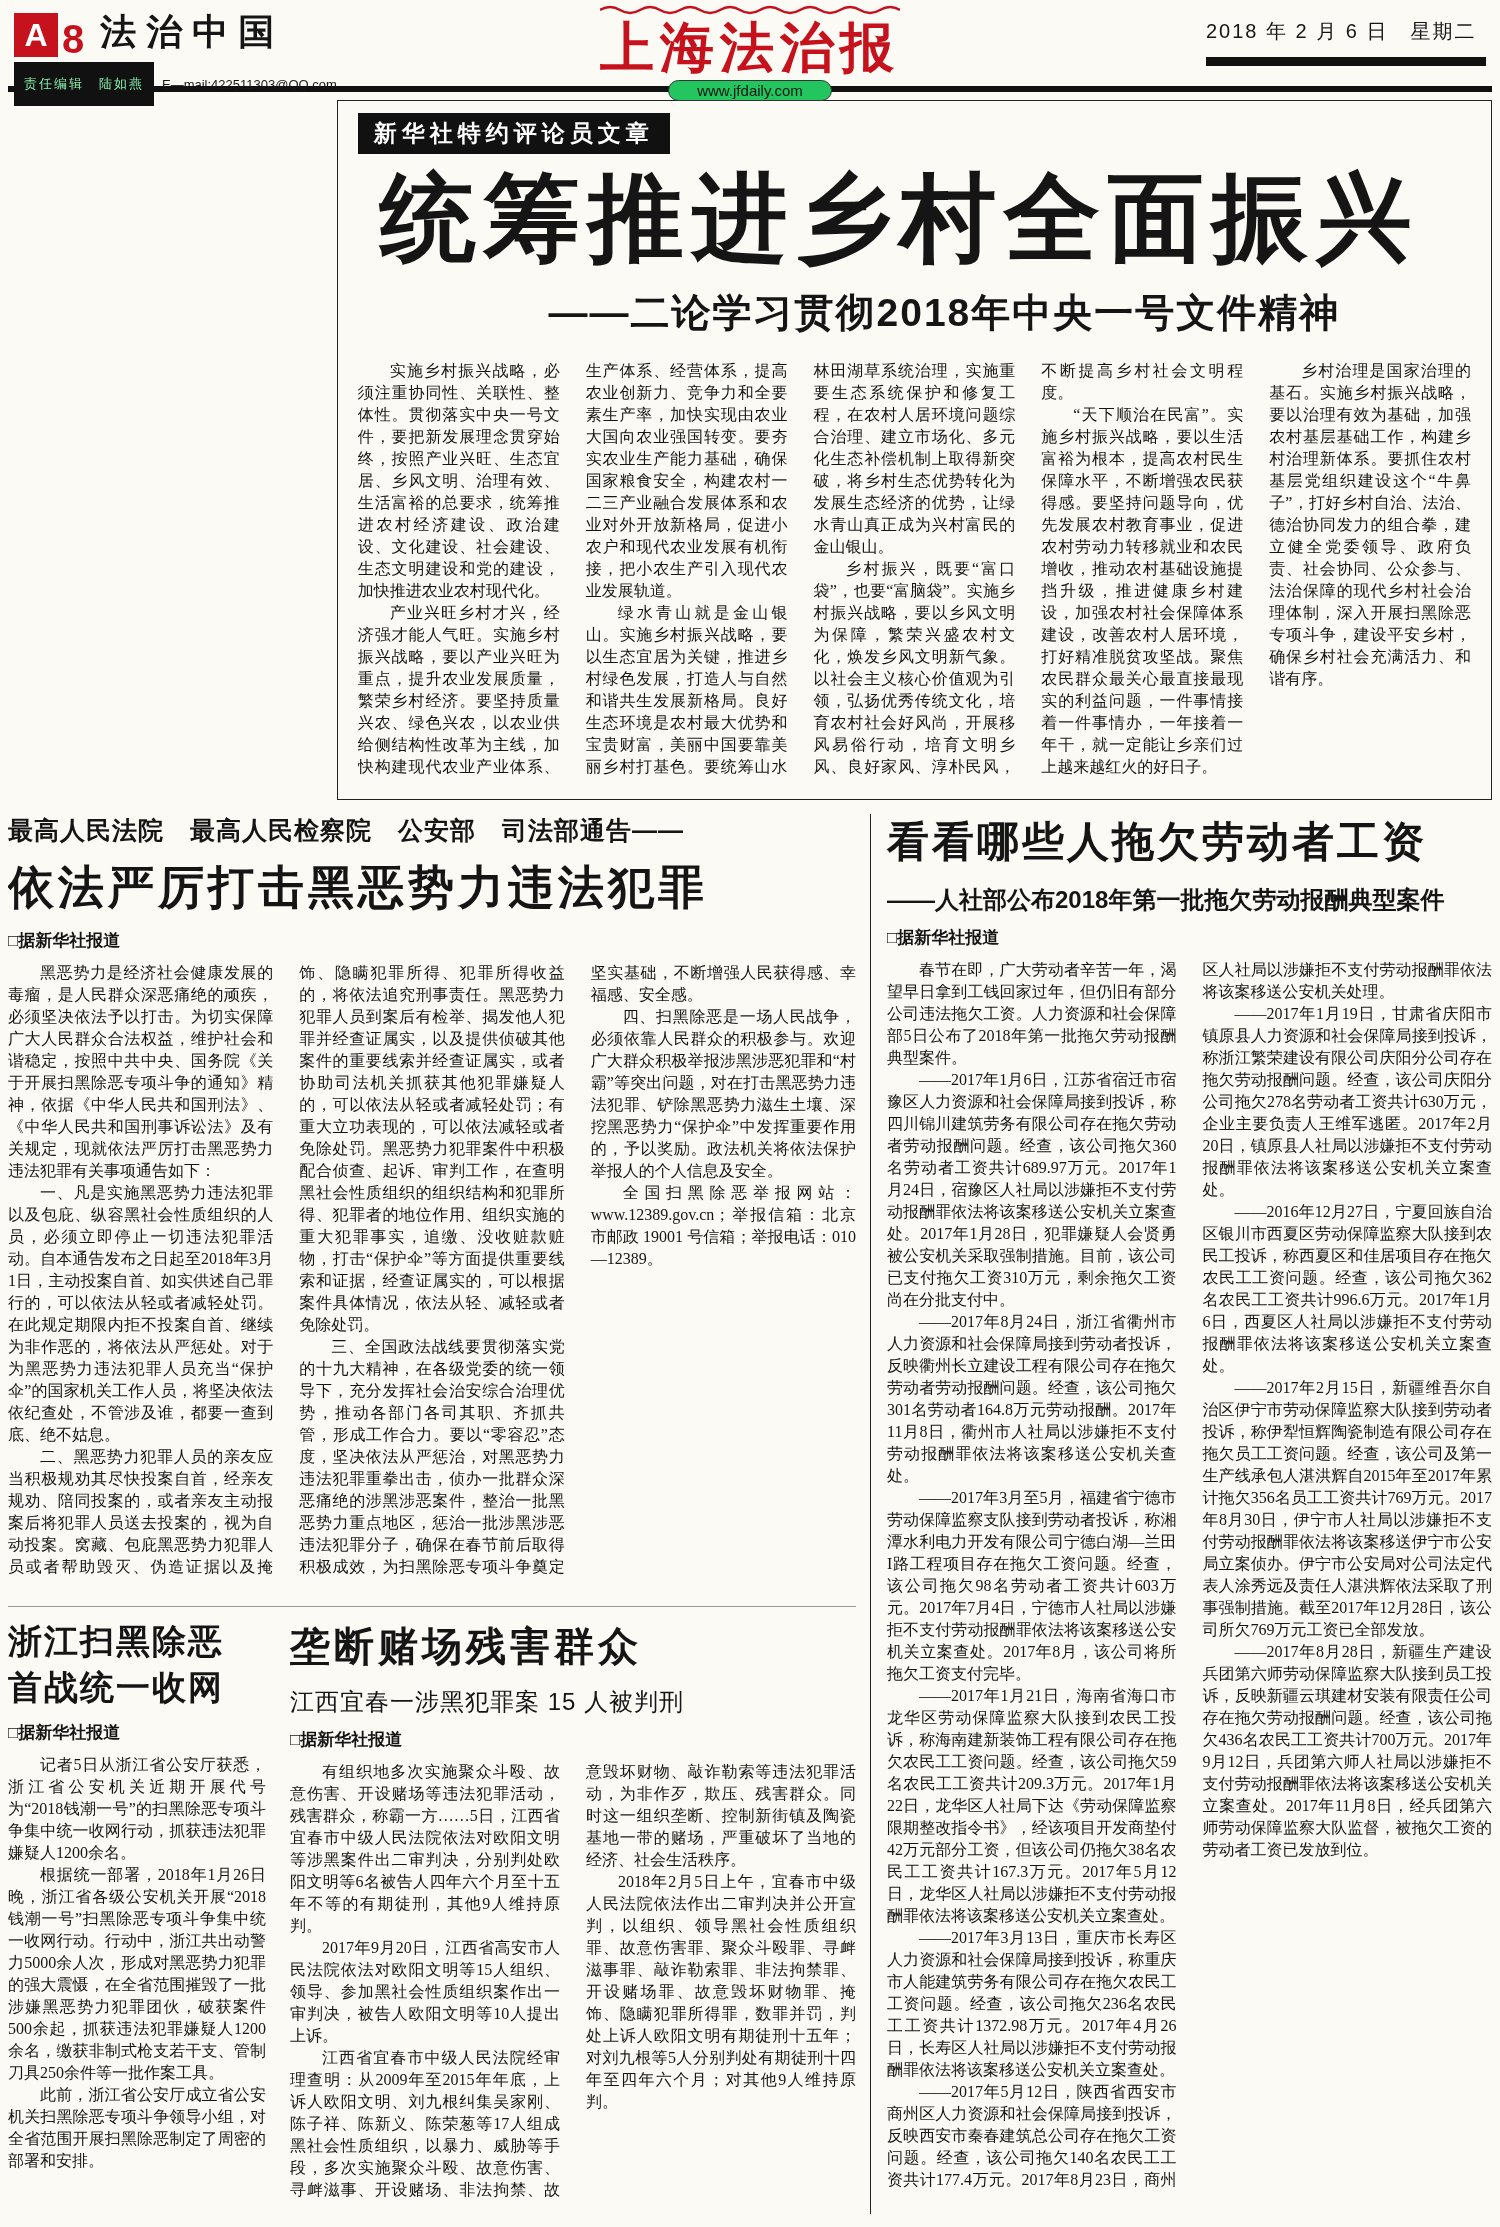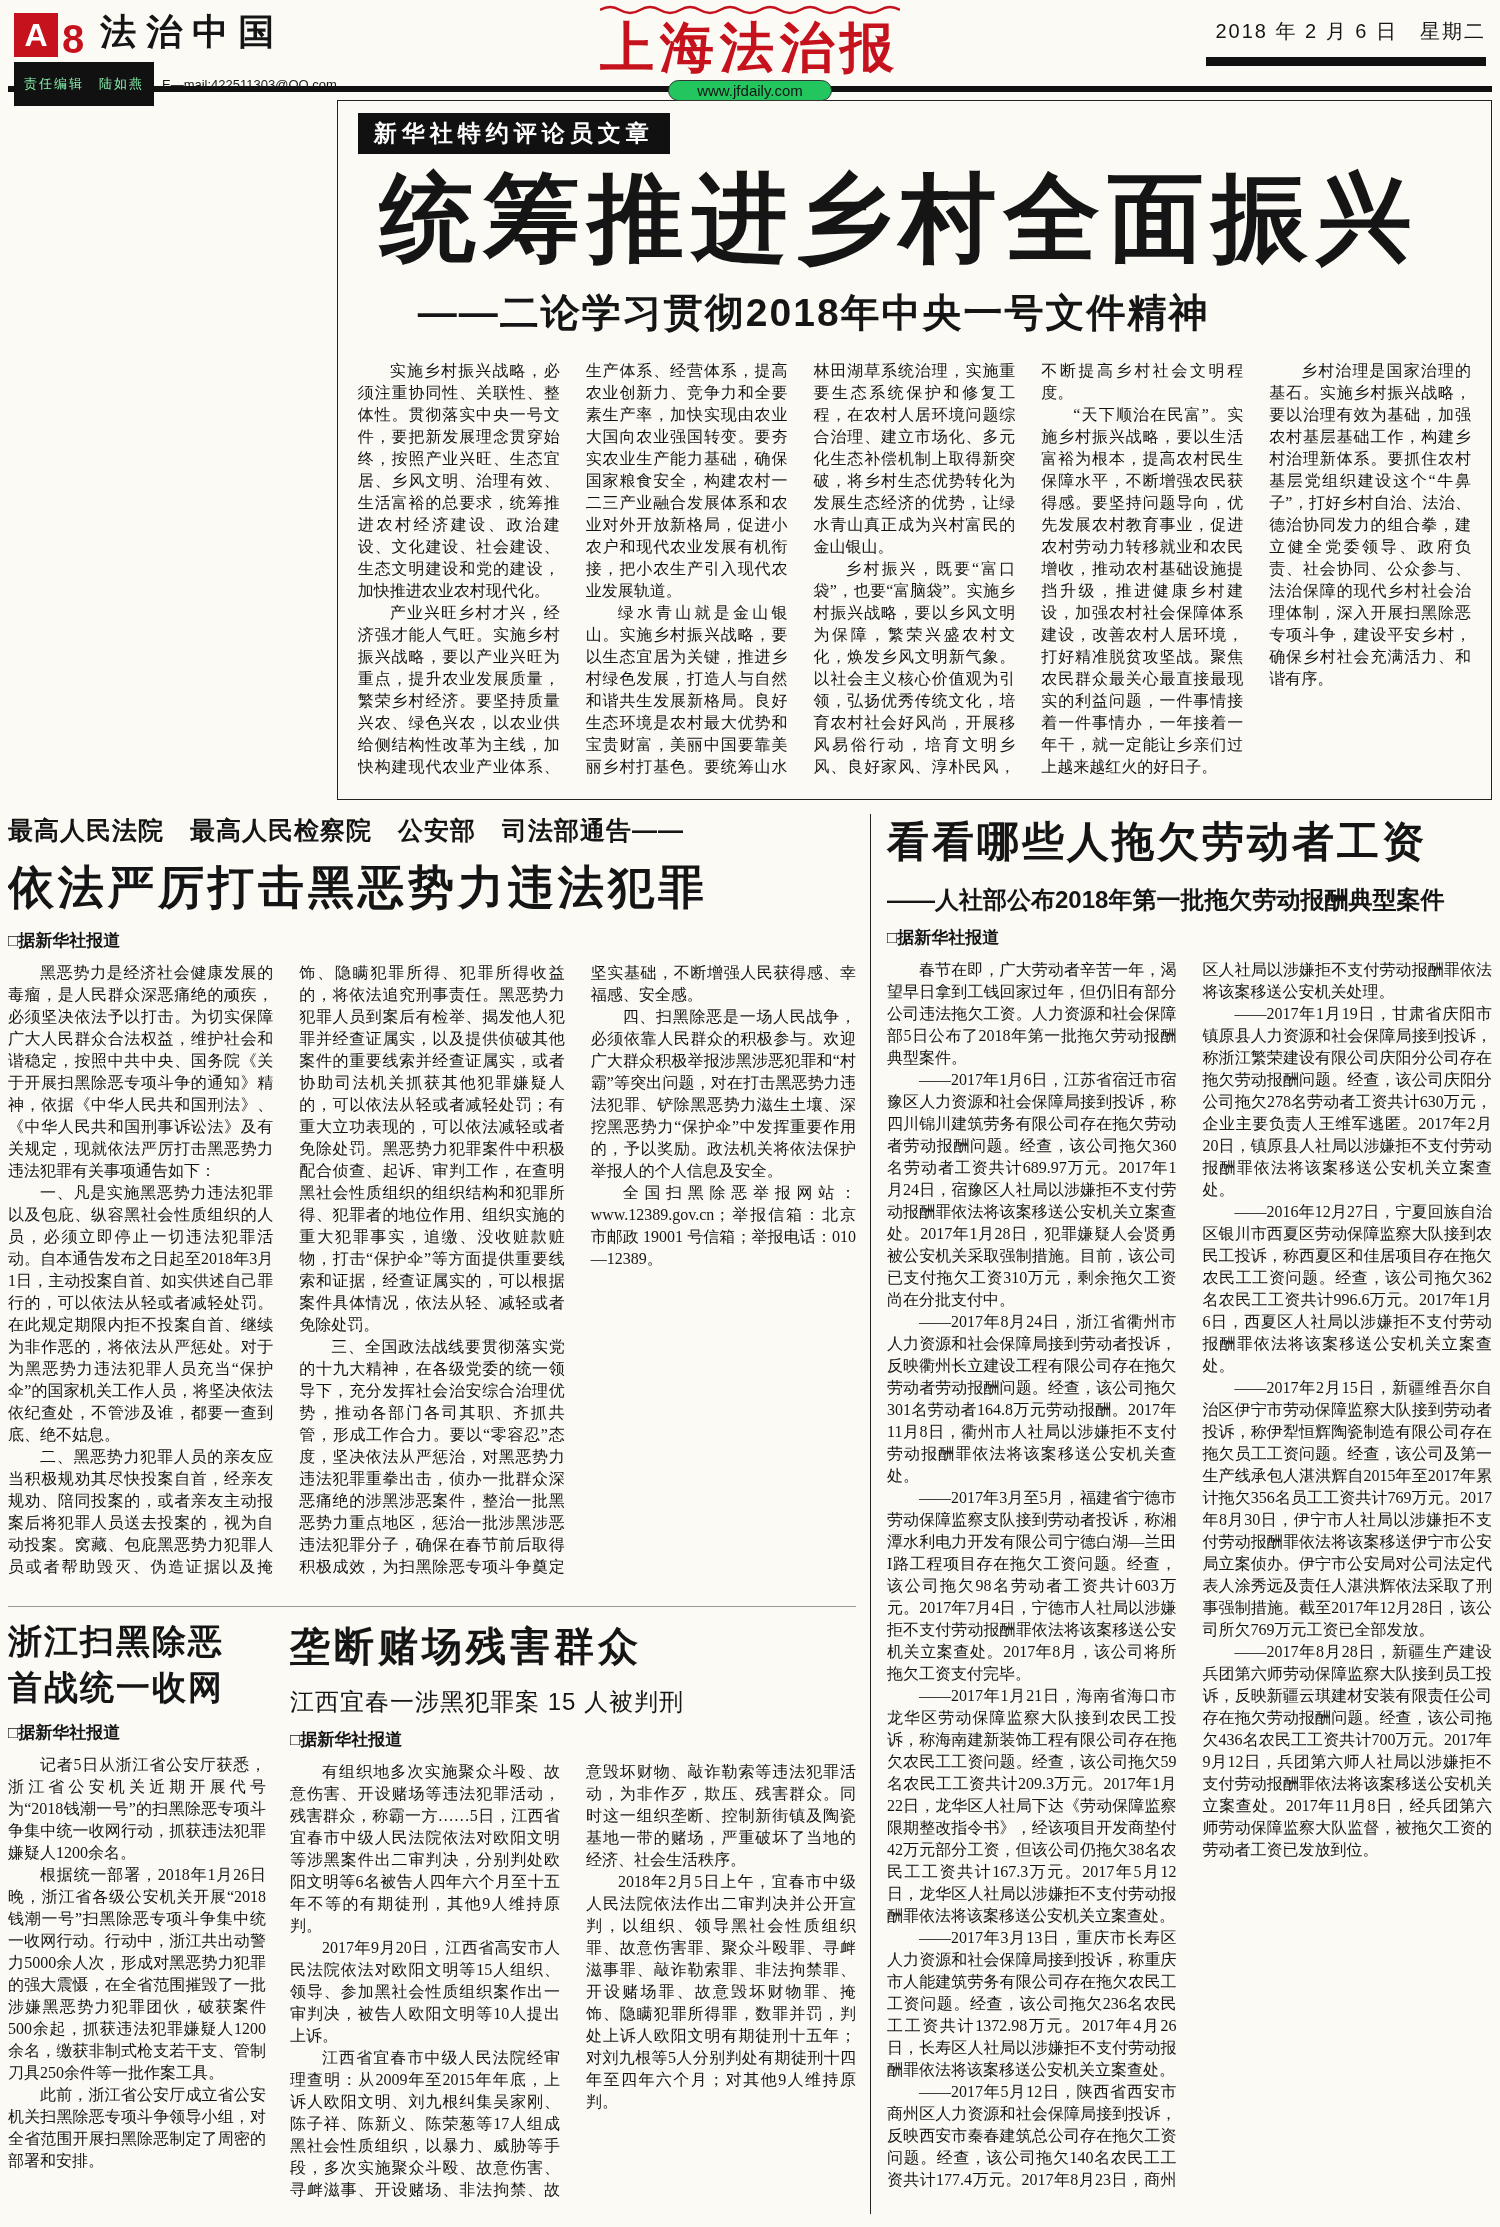--- a/index.html
+++ b/index.html
@@ -19,31 +19,31 @@
   .page-num { color:#c5121c; font-family:"Liberation Sans",sans-serif; font-size:40px; font-weight:bold; line-height:0.9; }
   .section-title { display:inline-block; margin-left:12px; font-family:Liberation Serif, serif;
     font-size:36px; font-weight:900; letter-spacing:10px; vertical-align:bottom; }
   .editor-row { margin-top:5px; display:flex; align-items:center; gap:8px;
     font-family:"Liberation Sans",sans-serif; font-size:13px; }
   .editor-bar { background:#111; color:#86efac; padding:13px 10px; letter-spacing:2px; }
   .hdr-center { position:absolute; left:50%; top:2px; transform:translateX(-50%); text-align:center; }
   .masthead { font-size:54px; font-weight:bold; color:#c5121c; letter-spacing:6px; line-height:1.05; }
   .website-box { display:inline-block; border:1px solid #333; border-radius:11px; background:#22c55e;
     padding:1px 28px; font-size:15px; font-family:"Liberation Sans",sans-serif; margin-top:3px; }
-  .hdr-right { float:right; text-align:right; }
+  .hdr-right { float:right; }
   .date { font-family:"Liberation Sans",sans-serif; font-size:20px; letter-spacing:2px; margin-top:10px; }
   .date-bar { height:9px; width:280px; background:#111; margin-top:12px; margin-left:auto; }
   
   .lead-box { border:1px solid #222; margin-top:8px; padding:12px 20px 10px; height:700px; overflow:hidden; }
   .lead-tag { display:inline-block; background:#111; color:#fff; font-family:"Liberation Sans",sans-serif;
     font-size:23px; font-weight:bold; letter-spacing:5px; padding:5px 16px; }
   .lead-headline { font-family:"Liberation Sans",sans-serif; font-size:96px; font-weight:900;
     letter-spacing:8px; line-height:1.05; margin:14px 0 6px 22px; white-space:nowrap; }
   .lead-subtitle { font-family:"Liberation Sans",sans-serif; font-size:39px; font-weight:bold;
-    letter-spacing:2px; margin:17px 0 20px 60px; }
+    letter-spacing:2px; margin:17px 0 20px 60px;text-align:center; }
   .newsbody { text-align:justify; font-size:16px; line-height:22px; column-fill:auto; overflow:hidden; }
   .newsbody p { text-indent:2em; }
   .lead-body { column-count:5; column-gap:26px; height:436px; }
   
   .bottom { display:flex; margin-top:14px; height:1400px; overflow:hidden; }
   .bottom-left { width:862px; padding-right:14px; display:flex; flex-direction:column; }
   .v-rule { width:1px; background:#222; }
   .bottom-right { flex:1; padding-left:16px; display:flex; flex-direction:column; }
   .kicker { font-family:"Liberation Sans",sans-serif; font-size:25px; font-weight:bold; letter-spacing:1px; }
   .h-crackdown { font-family:"Liberation Sans",sans-serif; font-size:46px; font-weight:900; letter-spacing:4px; margin:10px 0 6px; }

